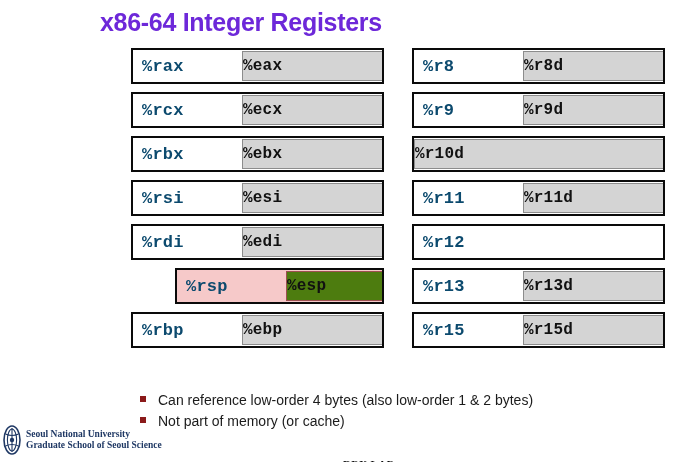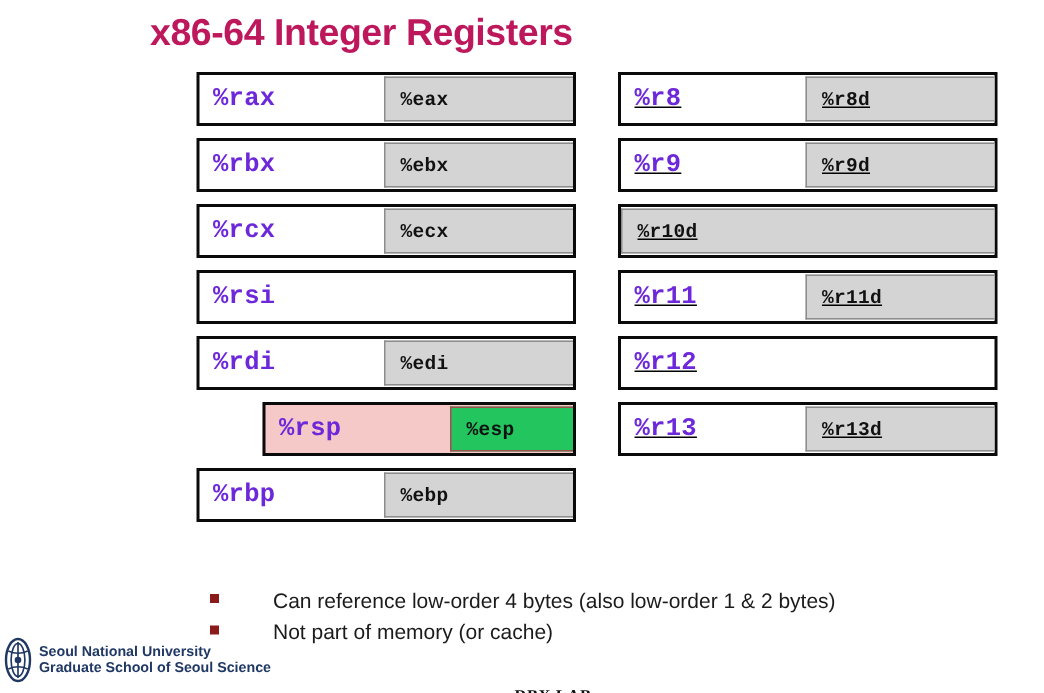--- a/index.html
+++ b/index.html
@@ -15,93 +15,91 @@
     position: relative;
   }
 
   
   .slide-title {
     position: absolute;
     left: 100px;
     top: 8px;
     font-size: 25px;
     font-weight: bold;
-    color: #be185d;
+    color: #6d28d9;
     letter-spacing: -0.3px;
     white-space: nowrap;
   }
 
   
   .reg-col {
     position: absolute;
     top: 48px;
     width: 253px;
   }
   .reg-col.left  { left: 131px; }
-  .reg-col.right { left: 412px; text-decoration: underline; }
+  .reg-col.right { left: 412px; }
 
   .reg-row {
     position: relative;
     height: 36px;
     margin-bottom: 8px;
     border: 2px solid #0a0a0a;
     background: #ffffff;
     box-sizing: border-box;
     display: flex;
     align-items: stretch;
   }
 
   .reg-cell-64 {
-    width: 123px;
+    width: 109px;
     display: flex;
     align-items: center;
     padding-left: 9px;
     box-sizing: border-box;
     font-family: "Liberation Mono", "DejaVu Sans Mono", monospace;
     font-weight: bold;
     font-size: 17px;
-    color: #6d28d9;
+    color: #0c4a6e;
     letter-spacing: 0.2px;
   }
 
   .reg-cell-32 {
     flex: 1;
     display: flex;
     align-items: center;
-    padding-left: 10px;
     box-sizing: border-box;
     background: #d4d4d4;
     border: 1px solid #8c8c8c;
     border-right: none;
     margin: 1px 0 1px 0;
     font-family: "Liberation Mono", "DejaVu Sans Mono", monospace;
     font-weight: bold;
-    font-size: 13px;
+    font-size: 16px;
     color: #111111;
     letter-spacing: 0.2px;
   }
 
   
   .reg-row.hl { background: #f6c9c9; margin-left: 44px; }
   .reg-row.hl .reg-cell-32 {
-    background: #22c55e;
+    background: #4d7c0f;
     border-color: #9c5050;
   }
 
   
   .bullets {
     position: absolute;
     left: 140px;
     top: 392px;
   }
   .bullet-line {
     display: flex;
     align-items: baseline;
     height: 21px;
-    gap: 24px;
   }
   .bullet-marker {
     width: 6px;
     height: 6px;
     background: #8b1a1a;
     margin-right: 12px;
     flex: 0 0 auto;
     position: relative;
     top: -3px;
   }
@@ -133,48 +131,50 @@
     align-items: center;
   }
   .logo-crest {
     width: 20px;
     height: 32px;
     flex: 0 0 auto;
     margin-right: 4px;
   }
   .logo-text {
     line-height: 1.18;
+    font-family: Liberation Serif, serif;
   }
   .logo-line {
     font-size: 9.5px;
     font-weight: bold;
     color: #1f3864;
     white-space: nowrap;
   }
 </style>
 </head>
 <body>
 
 <div class="slide-title">x86-64 Integer Registers</div>
 
 <div class="reg-col left" id="reg-col-left">
     <div class="reg-row">
       <div class="reg-cell-64">%rax</div>
       <div class="reg-cell-32">%eax</div>
     </div>
     <div class="reg-row">
+      <div class="reg-cell-64">%rcx</div>
+      <div class="reg-cell-32">%ecx</div>
+    </div>
+    <div class="reg-row">
       <div class="reg-cell-64">%rbx</div>
       <div class="reg-cell-32">%ebx</div>
     </div>
     <div class="reg-row">
-      <div class="reg-cell-64">%rcx</div>
-      <div class="reg-cell-32">%ecx</div>
-    </div>
-    <div class="reg-row">
       <div class="reg-cell-64">%rsi</div>
+      <div class="reg-cell-32">%esi</div>
     </div>
     <div class="reg-row">
       <div class="reg-cell-64">%rdi</div>
       <div class="reg-cell-32">%edi</div>
     </div>
     <div class="reg-row hl">
       <div class="reg-cell-64">%rsp</div>
       <div class="reg-cell-32">%esp</div>
     </div>
     <div class="reg-row">
@@ -198,20 +198,24 @@
     <div class="reg-row">
       <div class="reg-cell-64">%r11</div>
       <div class="reg-cell-32">%r11d</div>
     </div>
     <div class="reg-row">
       <div class="reg-cell-64">%r12</div>
     </div>
     <div class="reg-row">
       <div class="reg-cell-64">%r13</div>
       <div class="reg-cell-32">%r13d</div>
+    </div>
+    <div class="reg-row">
+      <div class="reg-cell-64">%r15</div>
+      <div class="reg-cell-32">%r15d</div>
     </div>
   </div>
 
 <div class="bullets" id="bullet-list">
     <div class="bullet-line">
       <span class="bullet-marker"></span>
       <span class="bullet-text">Can reference low-order 4 bytes (also low-order 1 &amp; 2 bytes)</span>
     </div>
     <div class="bullet-line">
       <span class="bullet-marker"></span>

